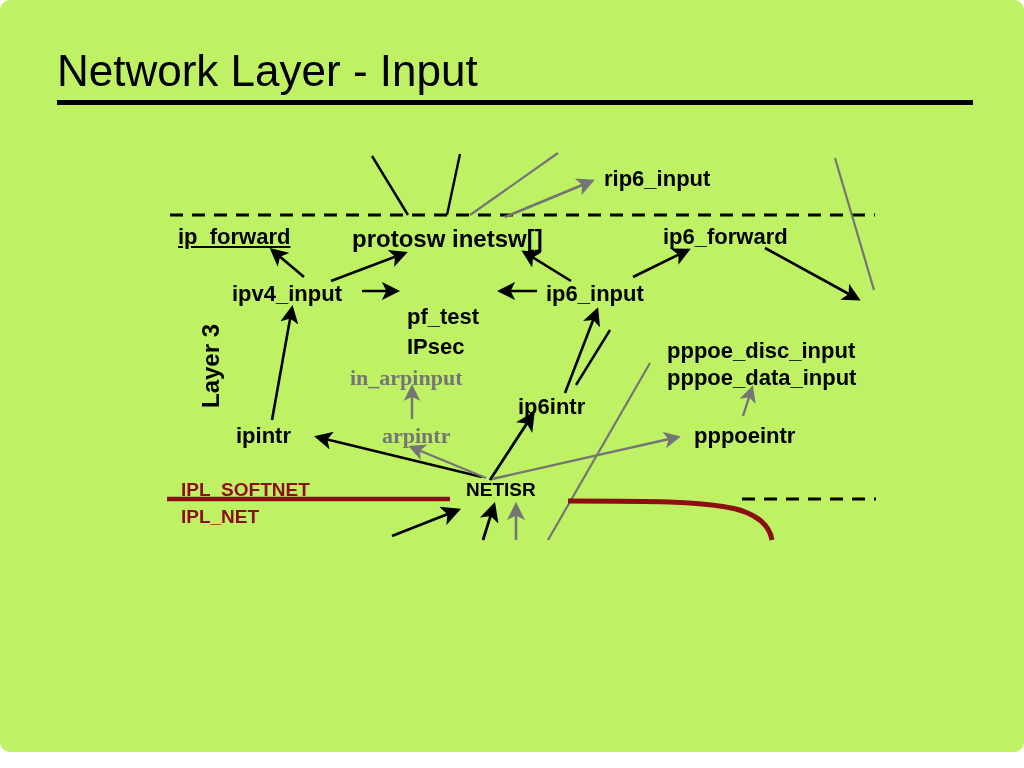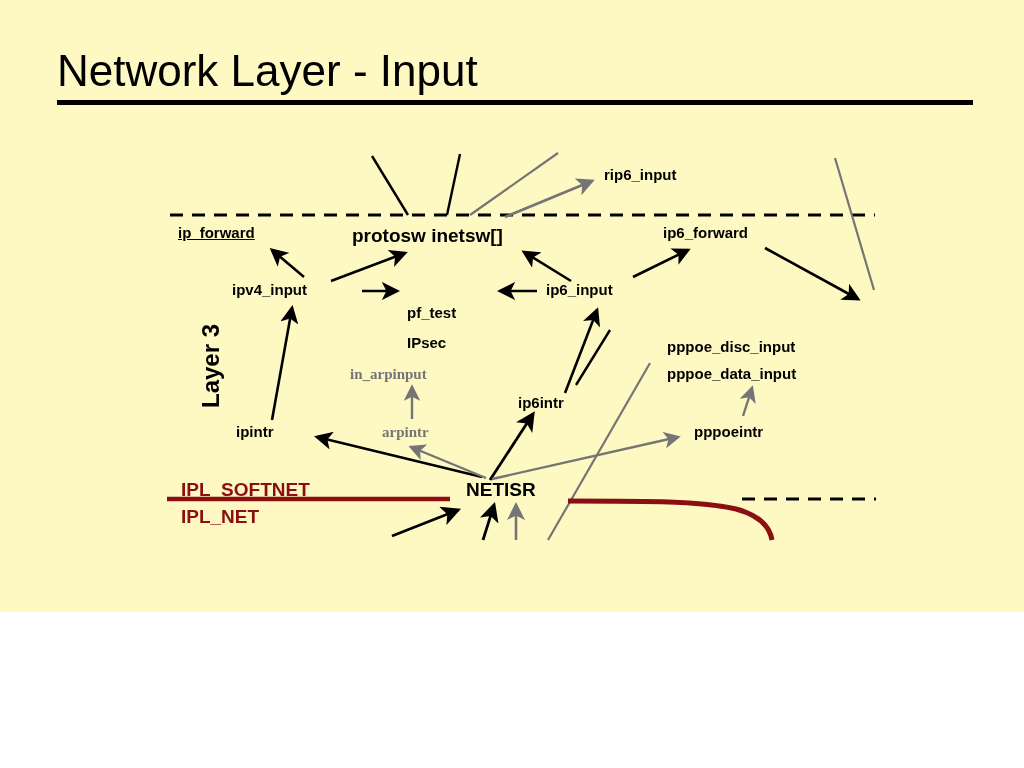--- a/index.html
+++ b/index.html
@@ -12,22 +12,23 @@
     width: 1024px;
     height: 768px;
     font-family: "Liberation Sans", sans-serif;
     overflow: hidden;
     position: relative;
   }
   #slide {
     position: absolute;
     left: 0; top: 0;
     width: 1024px;
-    height: 612px;
-    background: #fef9c3;
+    height: 752px;
+    background: #bef264;
+    border-radius: 10px;
   }
   
   #title-block {
     position: absolute;
     left: 57px;
     top: 48px;
     width: 916px;
   }
   #page-title {
     font-size: 44px;
@@ -54,21 +55,21 @@
   #diagram-svg {
     position: absolute;
     left: 0; top: 0;
     width: 1024px;
     height: 768px;
   }
   .node-label {
     position: absolute;
     font-family: "Liberation Sans", sans-serif;
     font-weight: bold;
-    font-size: 15px;
+    font-size: 22px;
     color: #000000;
     white-space: nowrap;
     line-height: 1.22;
   }
   .node-label.gray   { color: #757575; font-family: Liberation Serif, serif; }
   .node-label.red    { color: #8b0f12; }
   .node-label.layer3 {
     font-size: 24px;
     transform: rotate(-90deg);
     transform-origin: left top;
@@ -148,21 +149,21 @@
 
       <path d="M 568 501 C 650 501, 700 501, 736 509 C 762 516, 770 528, 772 540" fill="none" stroke="#8b0f12" stroke-width="5"></path>
 
       <line x1="742" y1="499" x2="876" y2="499" stroke="#000000" stroke-width="3" stroke-dasharray="13 9"></line>
     </svg>
 
     <div class="node-label layer3" style="left:196px; top:408px;">Layer 3</div>
 
     <div class="node-label" style="left:178px; top:224px;text-decoration:underline;">ip_forward</div>
 
-    <div class="node-label" style="left:352px; top:224px; font-size:19px;">protosw inetsw[]</div>
+    <div class="node-label" style="left:352px; top:224px; font-size:24px;">protosw inetsw[]</div>
 
     <div class="node-label" style="left:604px; top:166px;">rip6_input</div>
 
     <div class="node-label" style="left:663px; top:224px;">ip6_forward</div>
 
     <div class="node-label" style="left:232px; top:281px;">ipv4_input</div>
 
     <div class="node-label" style="left:407px; top:281px;margin-top:23px;">pf_test</div>
 
     <div class="node-label" style="left:407px; top:308px;margin-top:26px;">IPsec</div>

